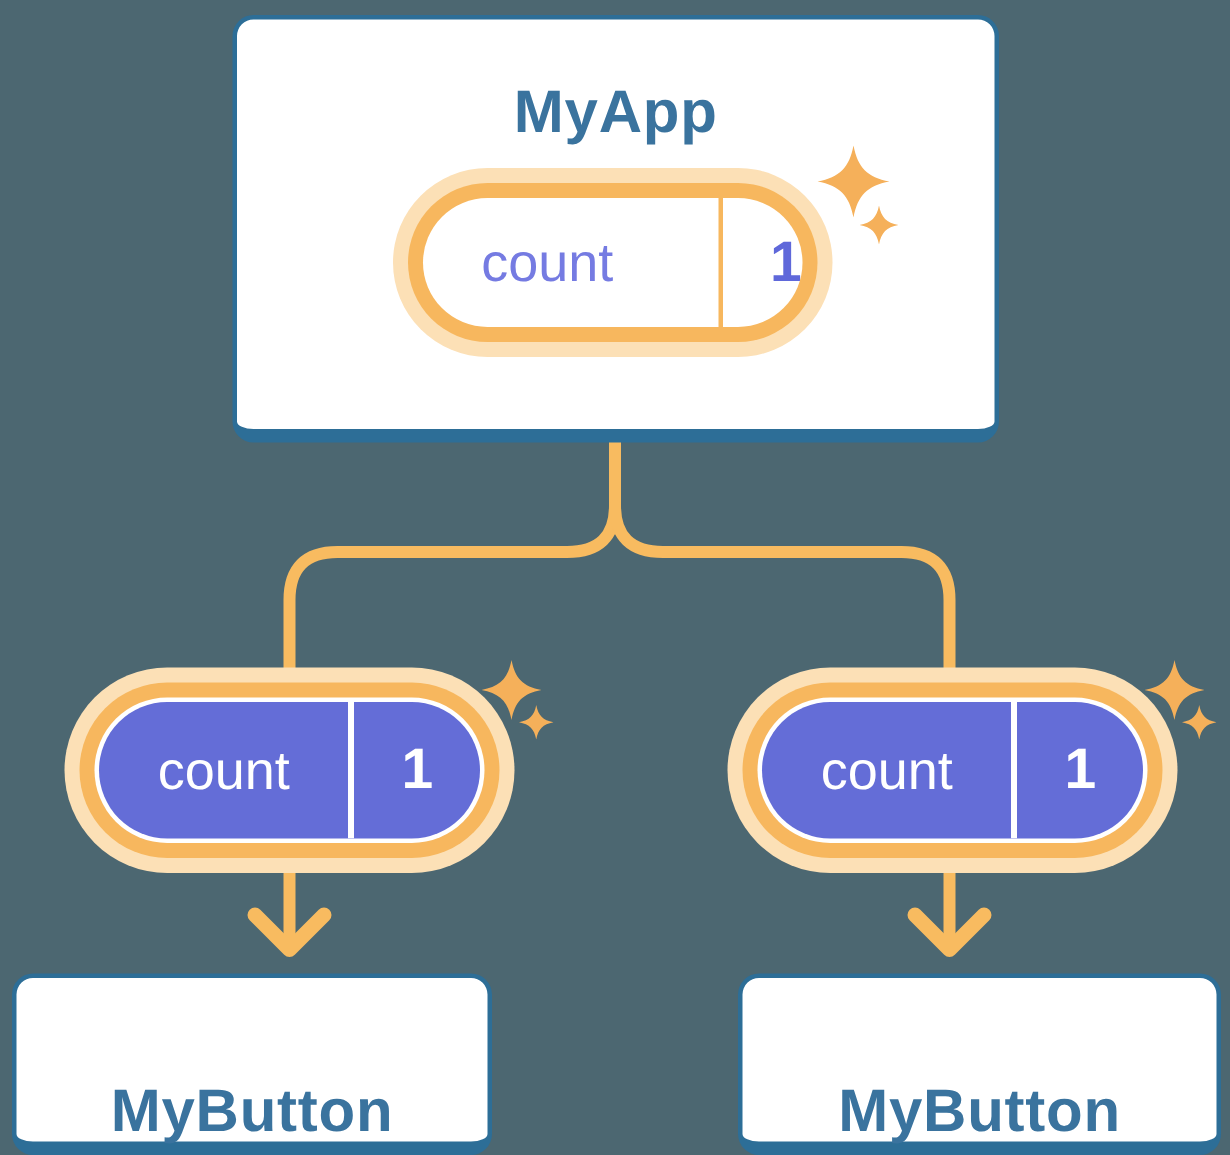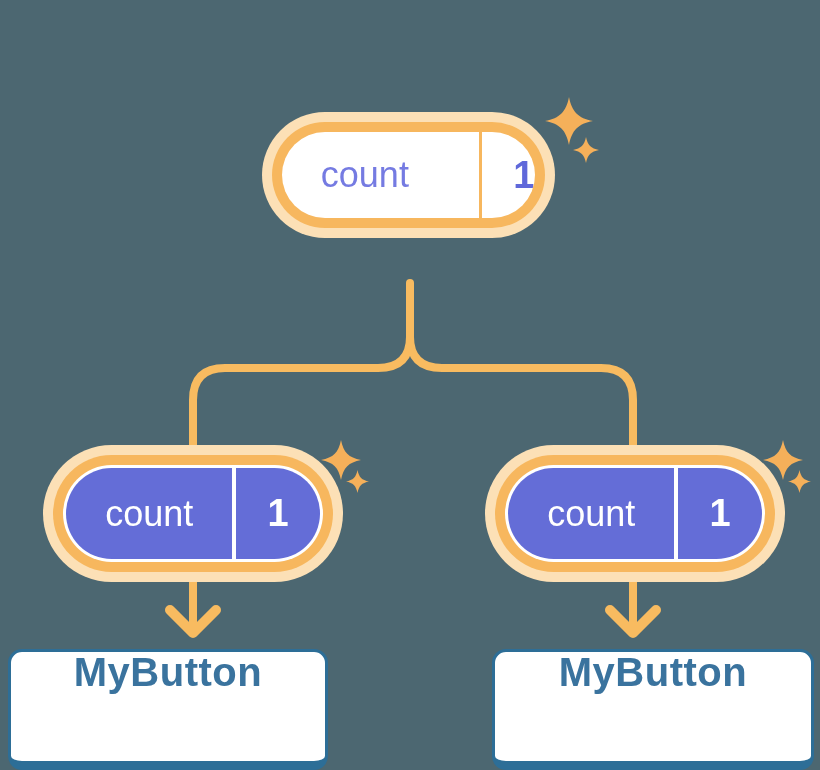--- a/index.html
+++ b/index.html
@@ -18,21 +18,21 @@
 
   
   .card{
     position:absolute;z-index:2;box-sizing:border-box;
     background:#ffffff;
     border:3px solid var(--card-border,#2d6e97);
     border-bottom-width:9px;
     border-radius:14px;
   }
   .card.root{left:155px;top:10px;width:511px;height:285px;}
-  .card.child{display:flex;align-items:flex-start;justify-content:center;}
+  .card.child{display:flex;align-items:flex-end;justify-content:center;}
   .card.child.left{left:8px;top:649px;width:320px;height:121px;}
   .card.child.right{left:492px;top:649px;width:322px;height:121px;}
   .card-title{
     color:var(--card-text,#3a739e);
     font-size:40px;font-weight:bold;letter-spacing:.5px;
     text-align:center;line-height:1;
   }
   .card.root .card-title{margin-top:42px;}
 
   
@@ -75,20 +75,23 @@
   <svg class="connectors" viewBox="0 0 820 770" xmlns="http://www.w3.org/2000/svg">
     <path class="line" d="M410 283 L410 337"></path>
     <path class="line" d="M410 337 Q410 368 378 368 L225 368 Q193 368 193 400 L193 462"></path>
     <path class="line" d="M410 337 Q410 368 442 368 L601 368 Q633 368 633 400 L633 462"></path>
     <path class="line" d="M193 570 L193 628"></path>
     <path class="head" d="M170 610 L193 633 L216 610"></path>
     <path class="line" d="M633 570 L633 628"></path>
     <path class="head" d="M610 610 L633 633 L656 610"></path>
   </svg>
 
+  <div class="card root">
+    <div class="card-title">MyApp</div>
+  </div>
 
   <div class="pill state">
     <div class="ring"></div>
     <div class="body">
       <div class="cell name">count</div>
       <div class="divider"></div>
       <div class="cell value">1</div>
     </div>
   </div>
 

